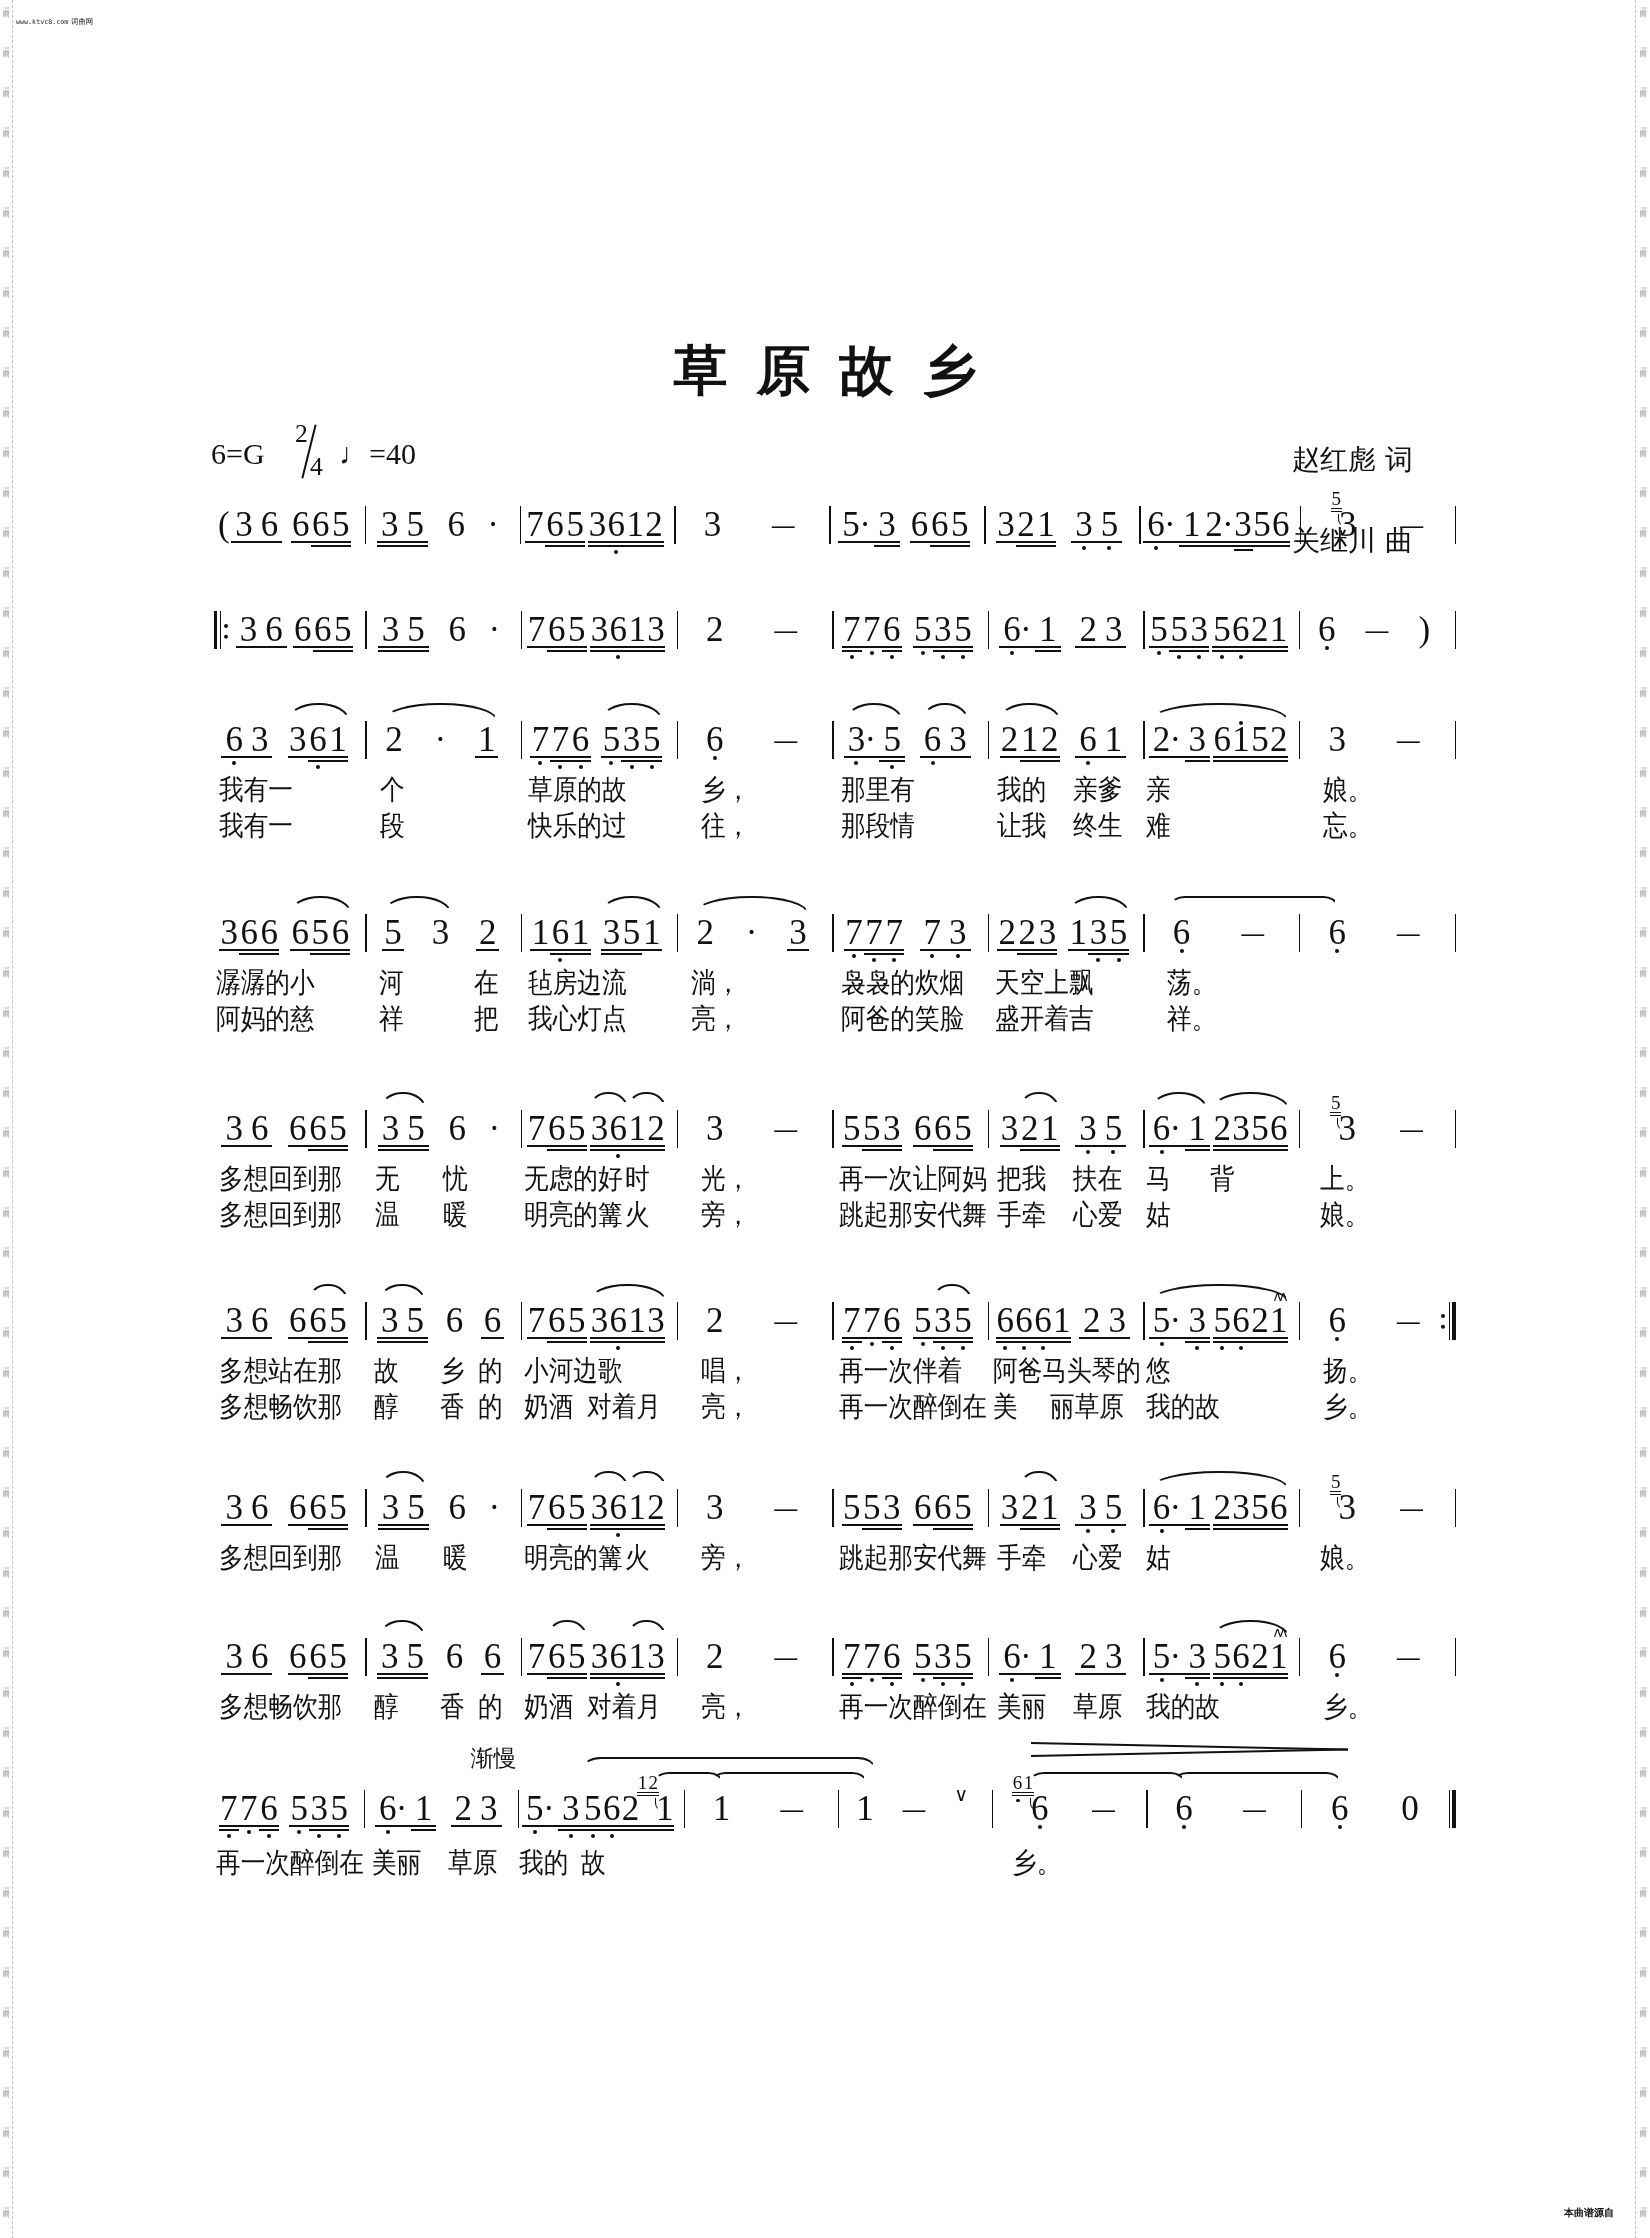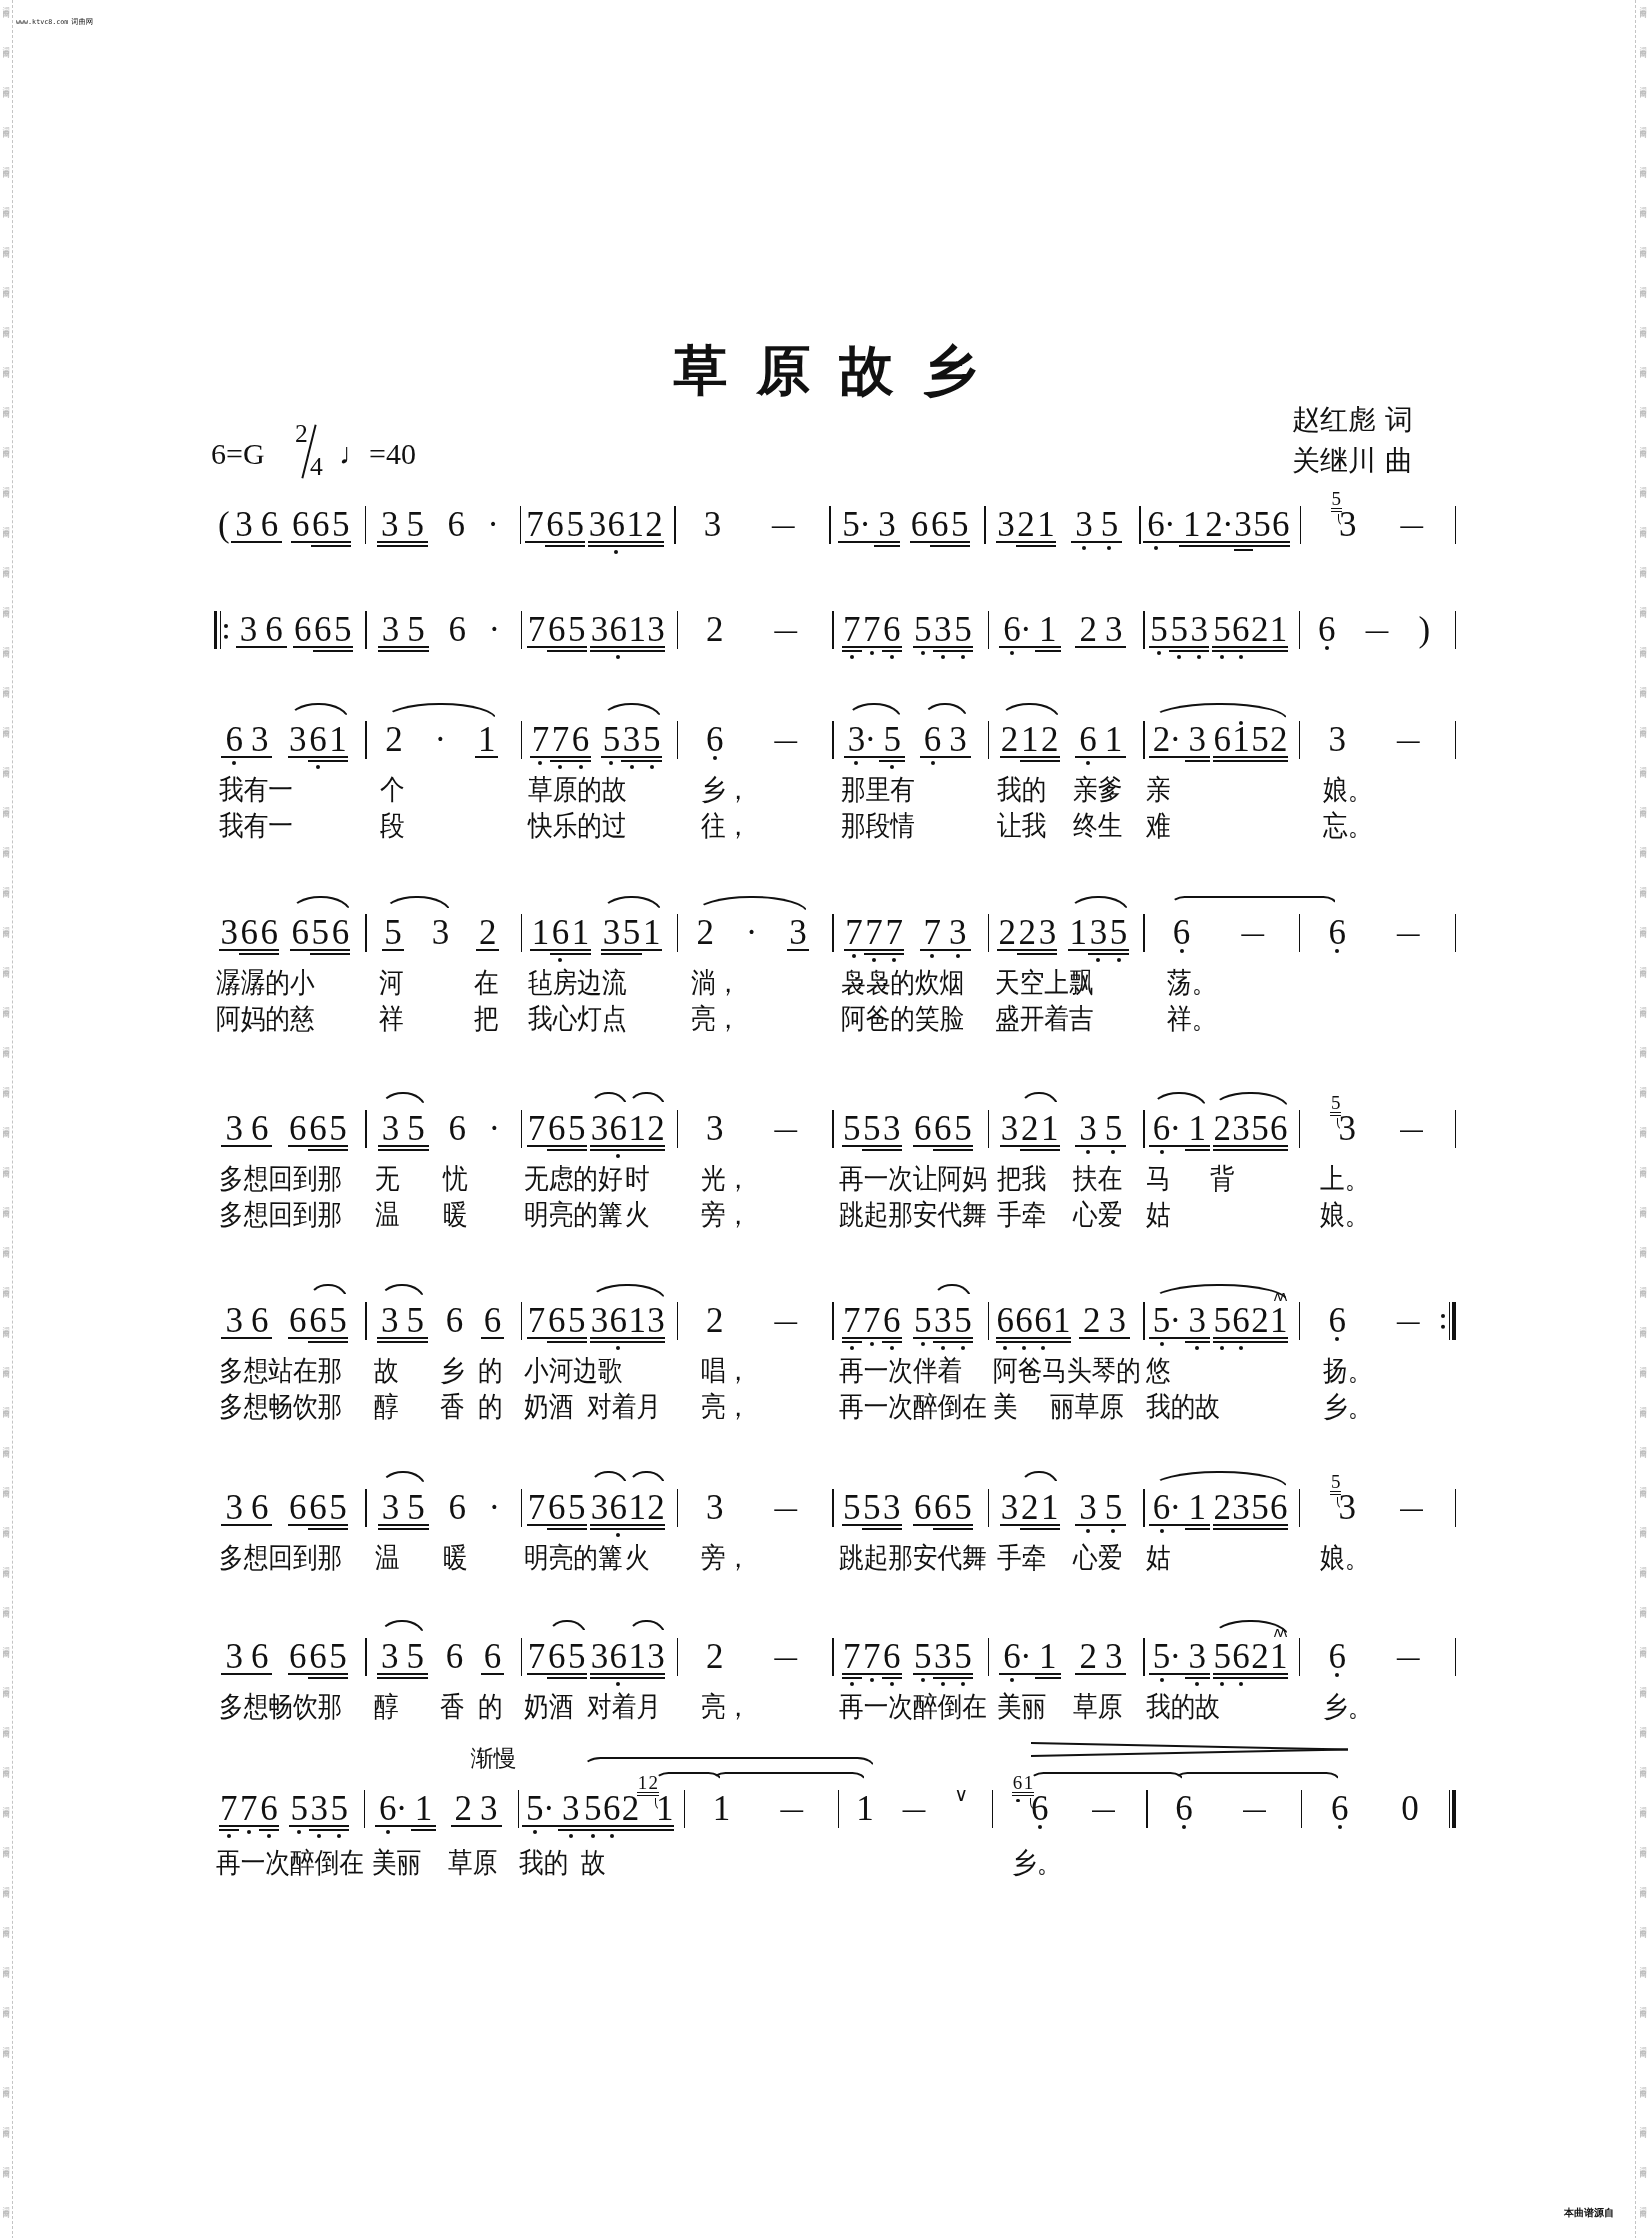--- a/index.html
+++ b/index.html
@@ -14,21 +14,21 @@
 .vline{position:absolute;top:0;height:2239px;width:0;border-left:0.7px dashed #c4c4c4;}
 .vline-left{left:12px;}
 .vline-right{left:1635px;}
 
 
 .site{position:absolute;left:16px;top:17px;font-size:7.4px;line-height:9.4px;color:#222;white-space:nowrap;}
 .site-url{font-family:"DejaVu Sans Mono",monospace;font-size:6.7px;}
 .site-name{font-family:"DejaVu Sans",sans-serif;margin-left:2.7px;}
 .title{position:absolute;left:0;top:341px;width:1650px;box-sizing:border-box;padding-left:29px;text-align:center;font-family:"DejaVu Serif",serif;font-weight:bold;font-size:54px;line-height:58px;letter-spacing:29px;}
 .credits{position:absolute;left:1292px;top:399px;font-family:"DejaVu Serif",serif;font-size:28px;line-height:41px;white-space:nowrap;}
-.credits div{display:block;}
+.credits div{display:block;margin-top:40px;}
 .key{position:absolute;left:211px;top:438px;font-family:"Liberation Serif",serif;font-size:30px;line-height:32px;white-space:nowrap;}
 .timesig{position:absolute;left:291px;top:420px;width:40px;height:62px;font-family:"Liberation Serif",serif;font-size:25.6px;line-height:25.6px;}
 .ts-top{position:absolute;left:4px;top:1.3px;}
 .ts-bot{position:absolute;left:19px;top:34px;}
 .ts-slash{position:absolute;left:17px;top:4px;width:2px;height:55px;background:#111;transform:rotate(14deg);}
 .tempo{position:absolute;left:339px;top:438px;font-family:"Liberation Serif","DejaVu Sans",serif;font-size:30px;line-height:32px;white-space:nowrap;}
 
 
 #score{position:absolute;left:0;top:0;width:1650px;height:2239px;}
 .line{position:absolute;left:211px;width:1245px;height:40px;display:flex;}

